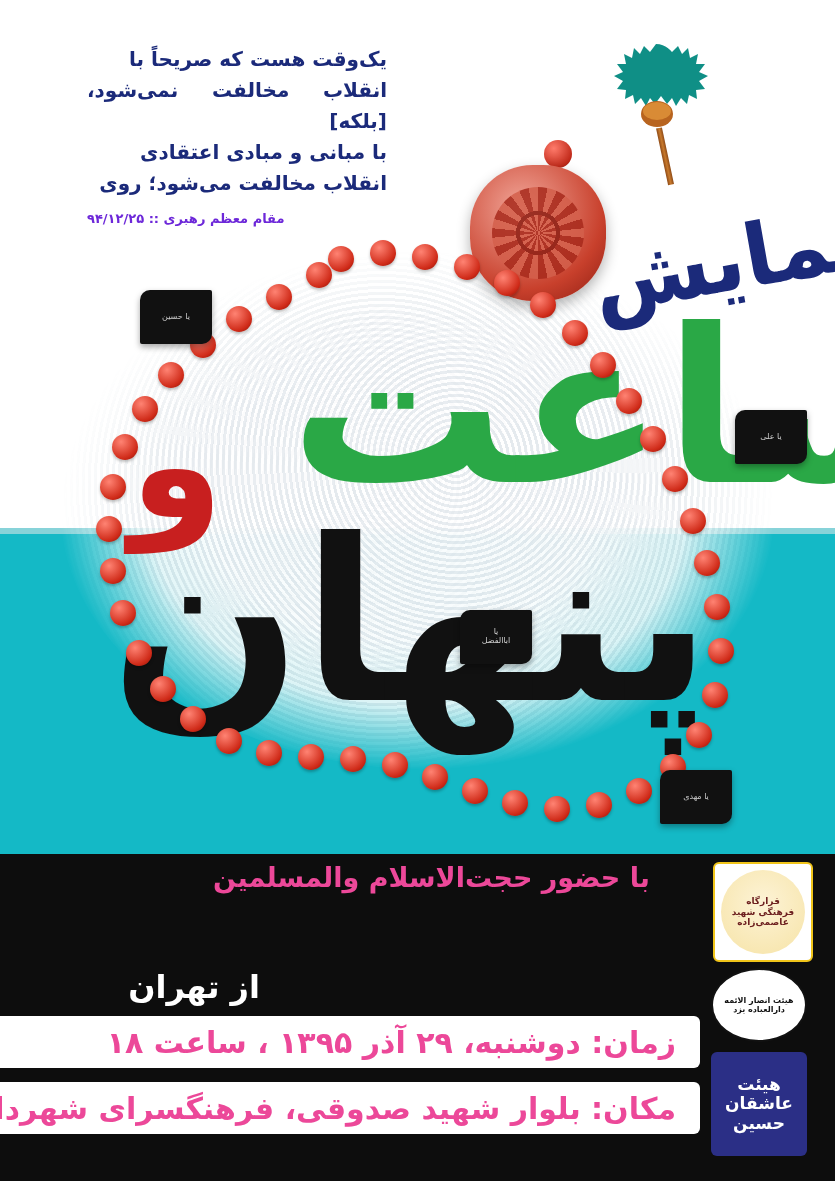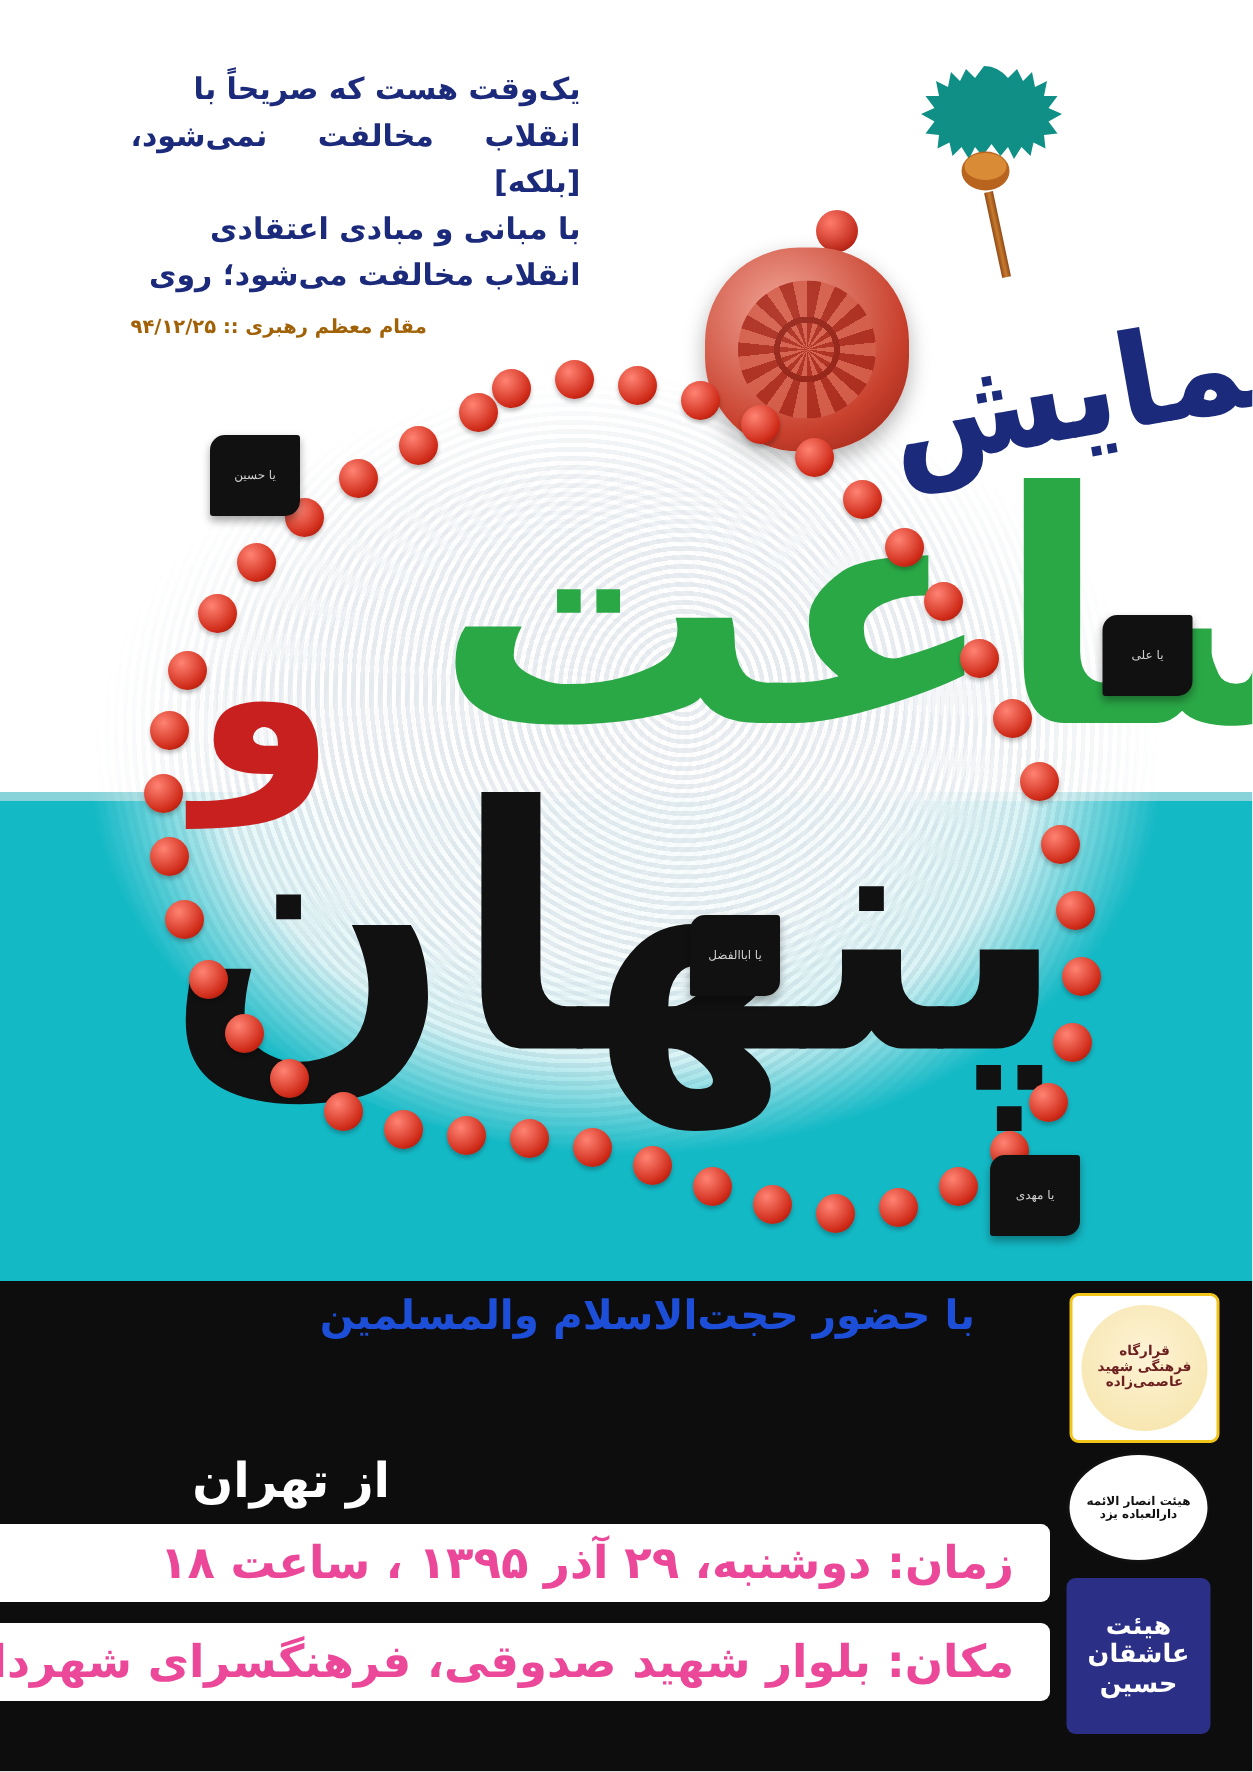--- a/index.html
+++ b/index.html
@@ -60,21 +60,21 @@
     color:#1b2a7a;
     font-size:20px;
     line-height:1.55;
     font-weight:bold;
     direction:rtl;
   }
   .quote-line{display:block;}
   .quote-src{
     margin-top:10px;
     font-size:13px;
-    color:#a16207;
+    color:#6d28d9;
     text-align:left;
     font-weight:bold;
   }
 
   
   .tassel{
     position:absolute;left:598px;top:40px;width:120px;height:120px;
   }
   .cord{
     position:absolute;left:58px;top:88px;width:6px;height:58px;
@@ -139,37 +139,37 @@
   
   .rosary{position:absolute;left:60px;top:240px;width:720px;height:580px;}
   .bead{
     position:absolute;width:26px;height:26px;border-radius:50%;
     background:radial-gradient(circle at 35% 30%, #ff8373, #cf2a18 68%, #7c1309);
     box-shadow:0 2px 3px rgba(0,0,0,.25);
   }
 
   
   .flag{
-    position:absolute;width:60px;height:54px;
+    position:absolute;width:72px;height:54px;
     background:#111;
     border-radius:10px 2px 10px 2px;
     box-shadow:0 3px 6px rgba(0,0,0,.35);
     color:#cfcfcf;
     font-size:8px;
     display:flex;align-items:center;justify-content:center;
     text-align:center;
     line-height:1.1;
-    padding:3px;
+    padding:19px;
     box-sizing:border-box;
   }
 
   
   .with-presence{
     position:absolute;right:185px;top:862px;
-    color:#1d4ed8;
+    color:#ec4899;
     font-size:27px;
     font-weight:bold;
     white-space:nowrap;
   }
   .speaker-name{
     position:absolute;right:185px;top:898px;
     color:#ffffff;
     font-size:62px;
     font-weight:bold;
     white-space:nowrap;

